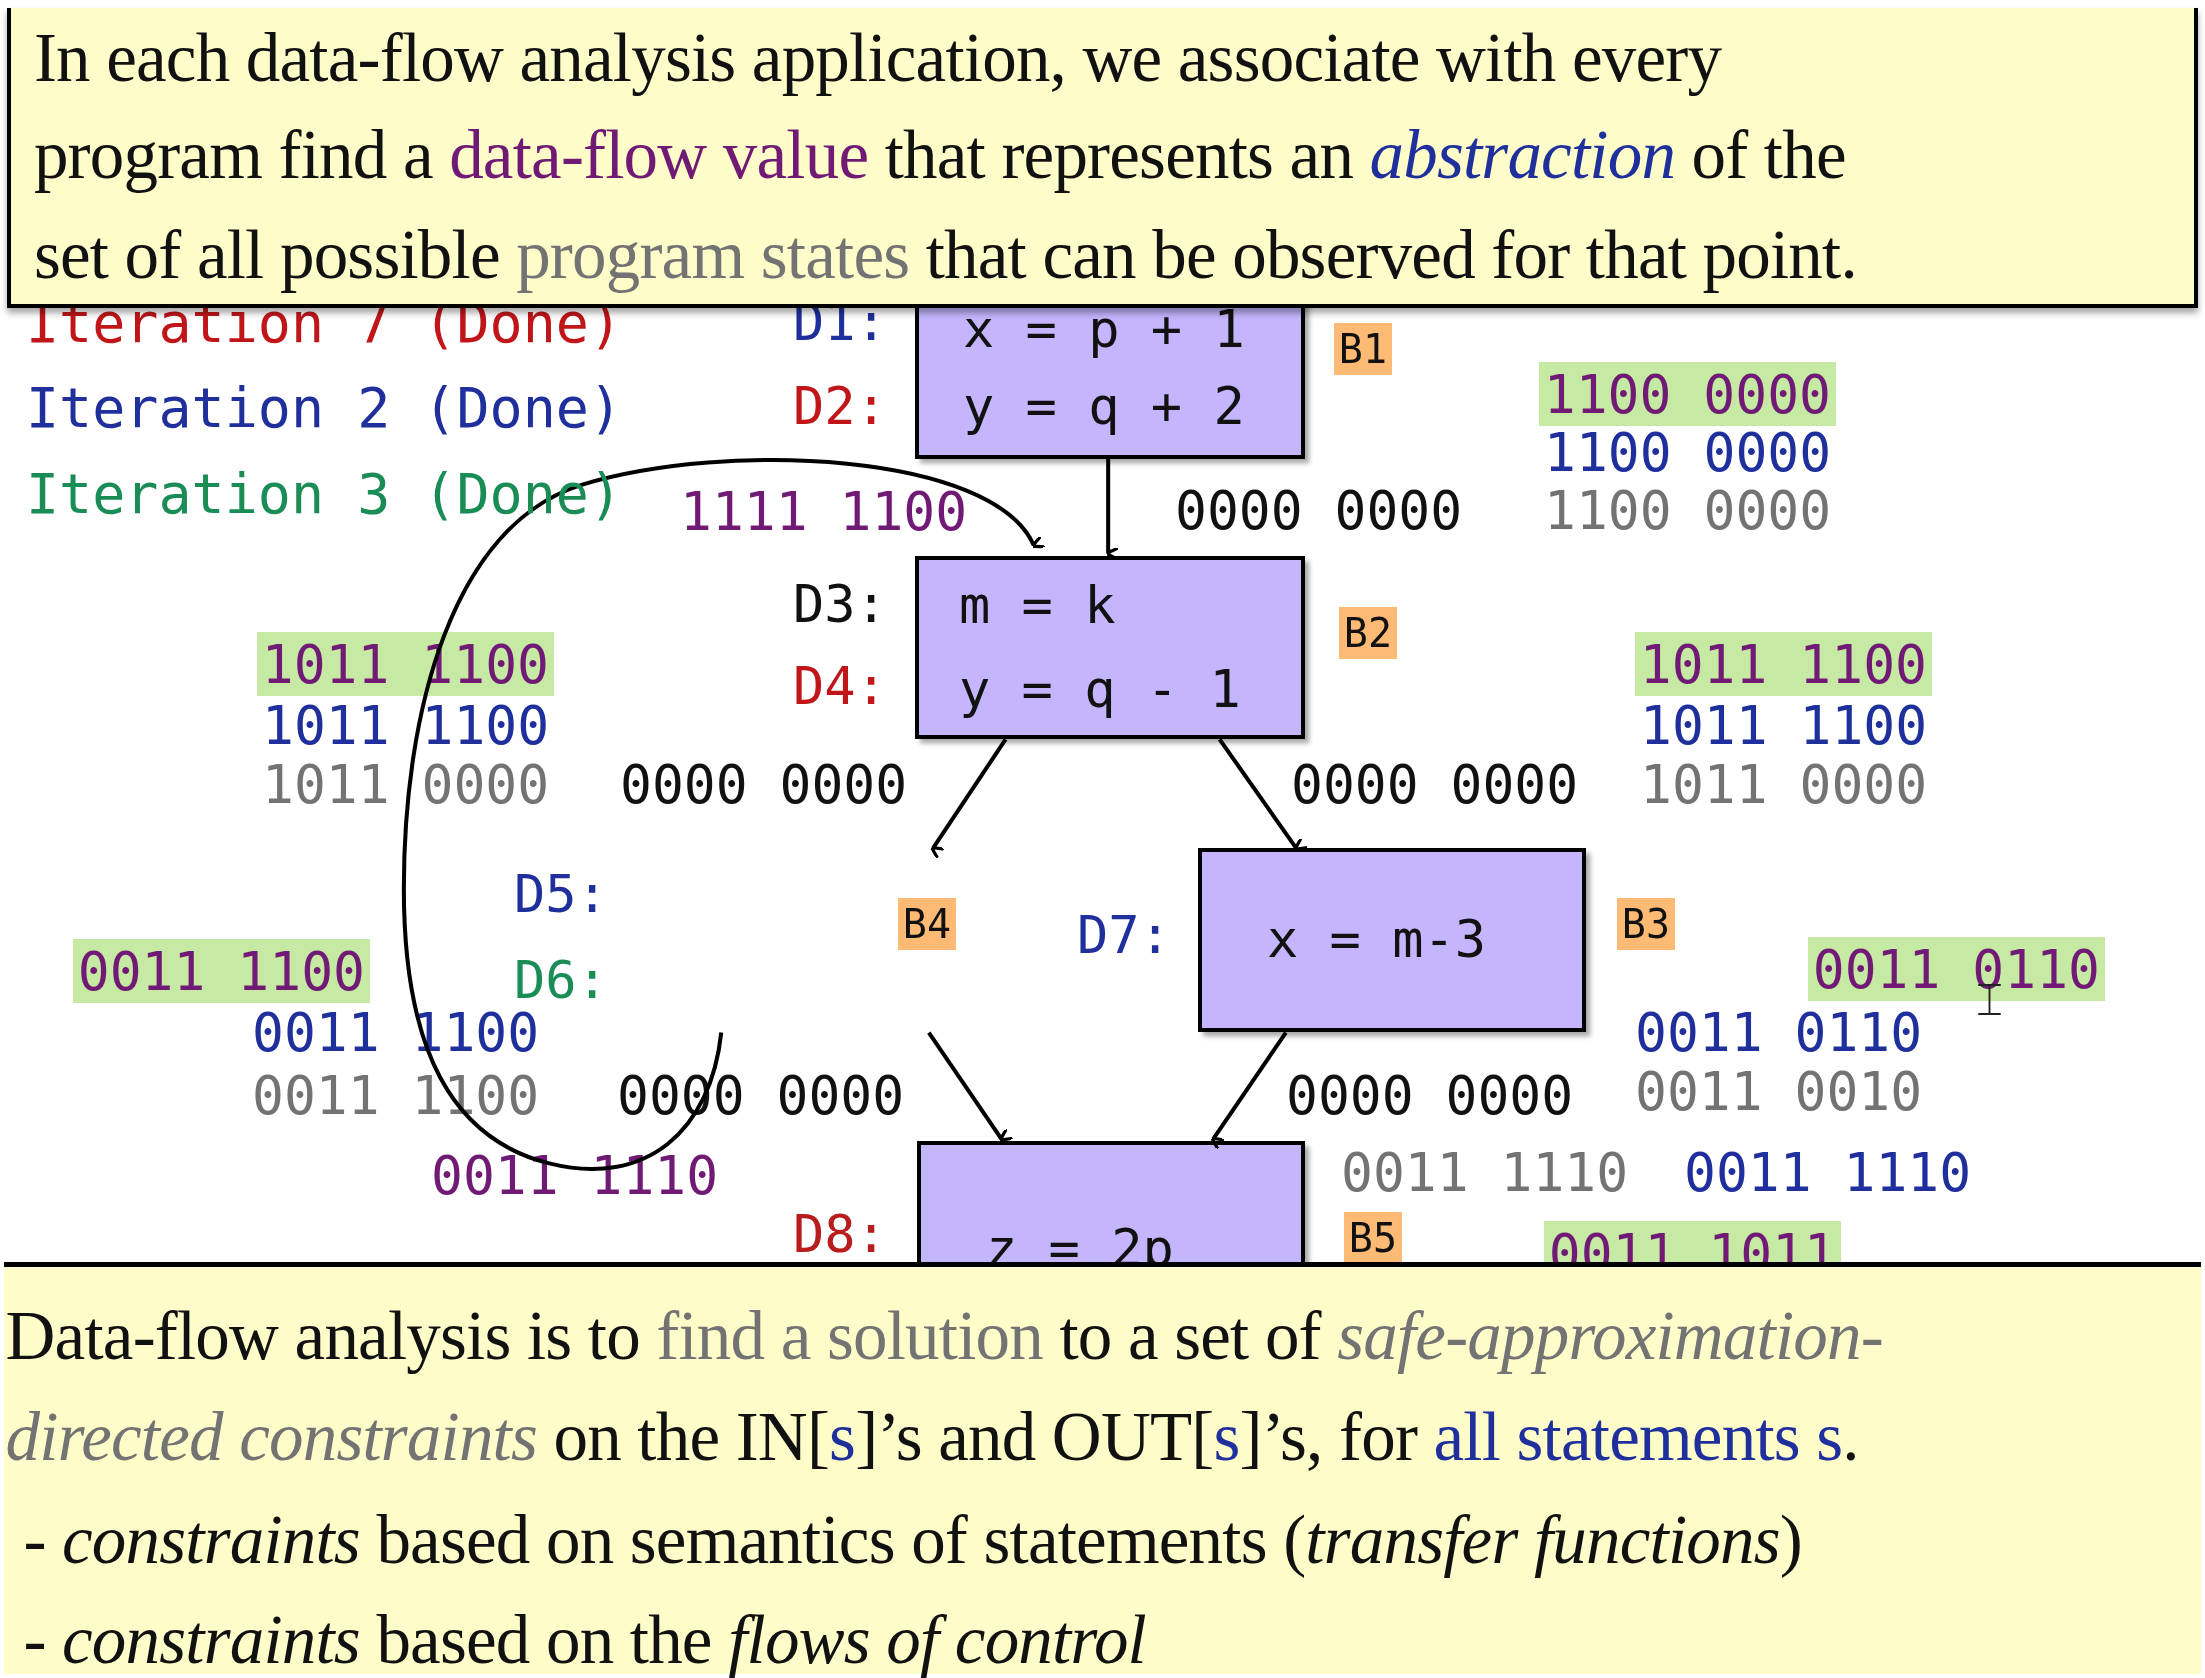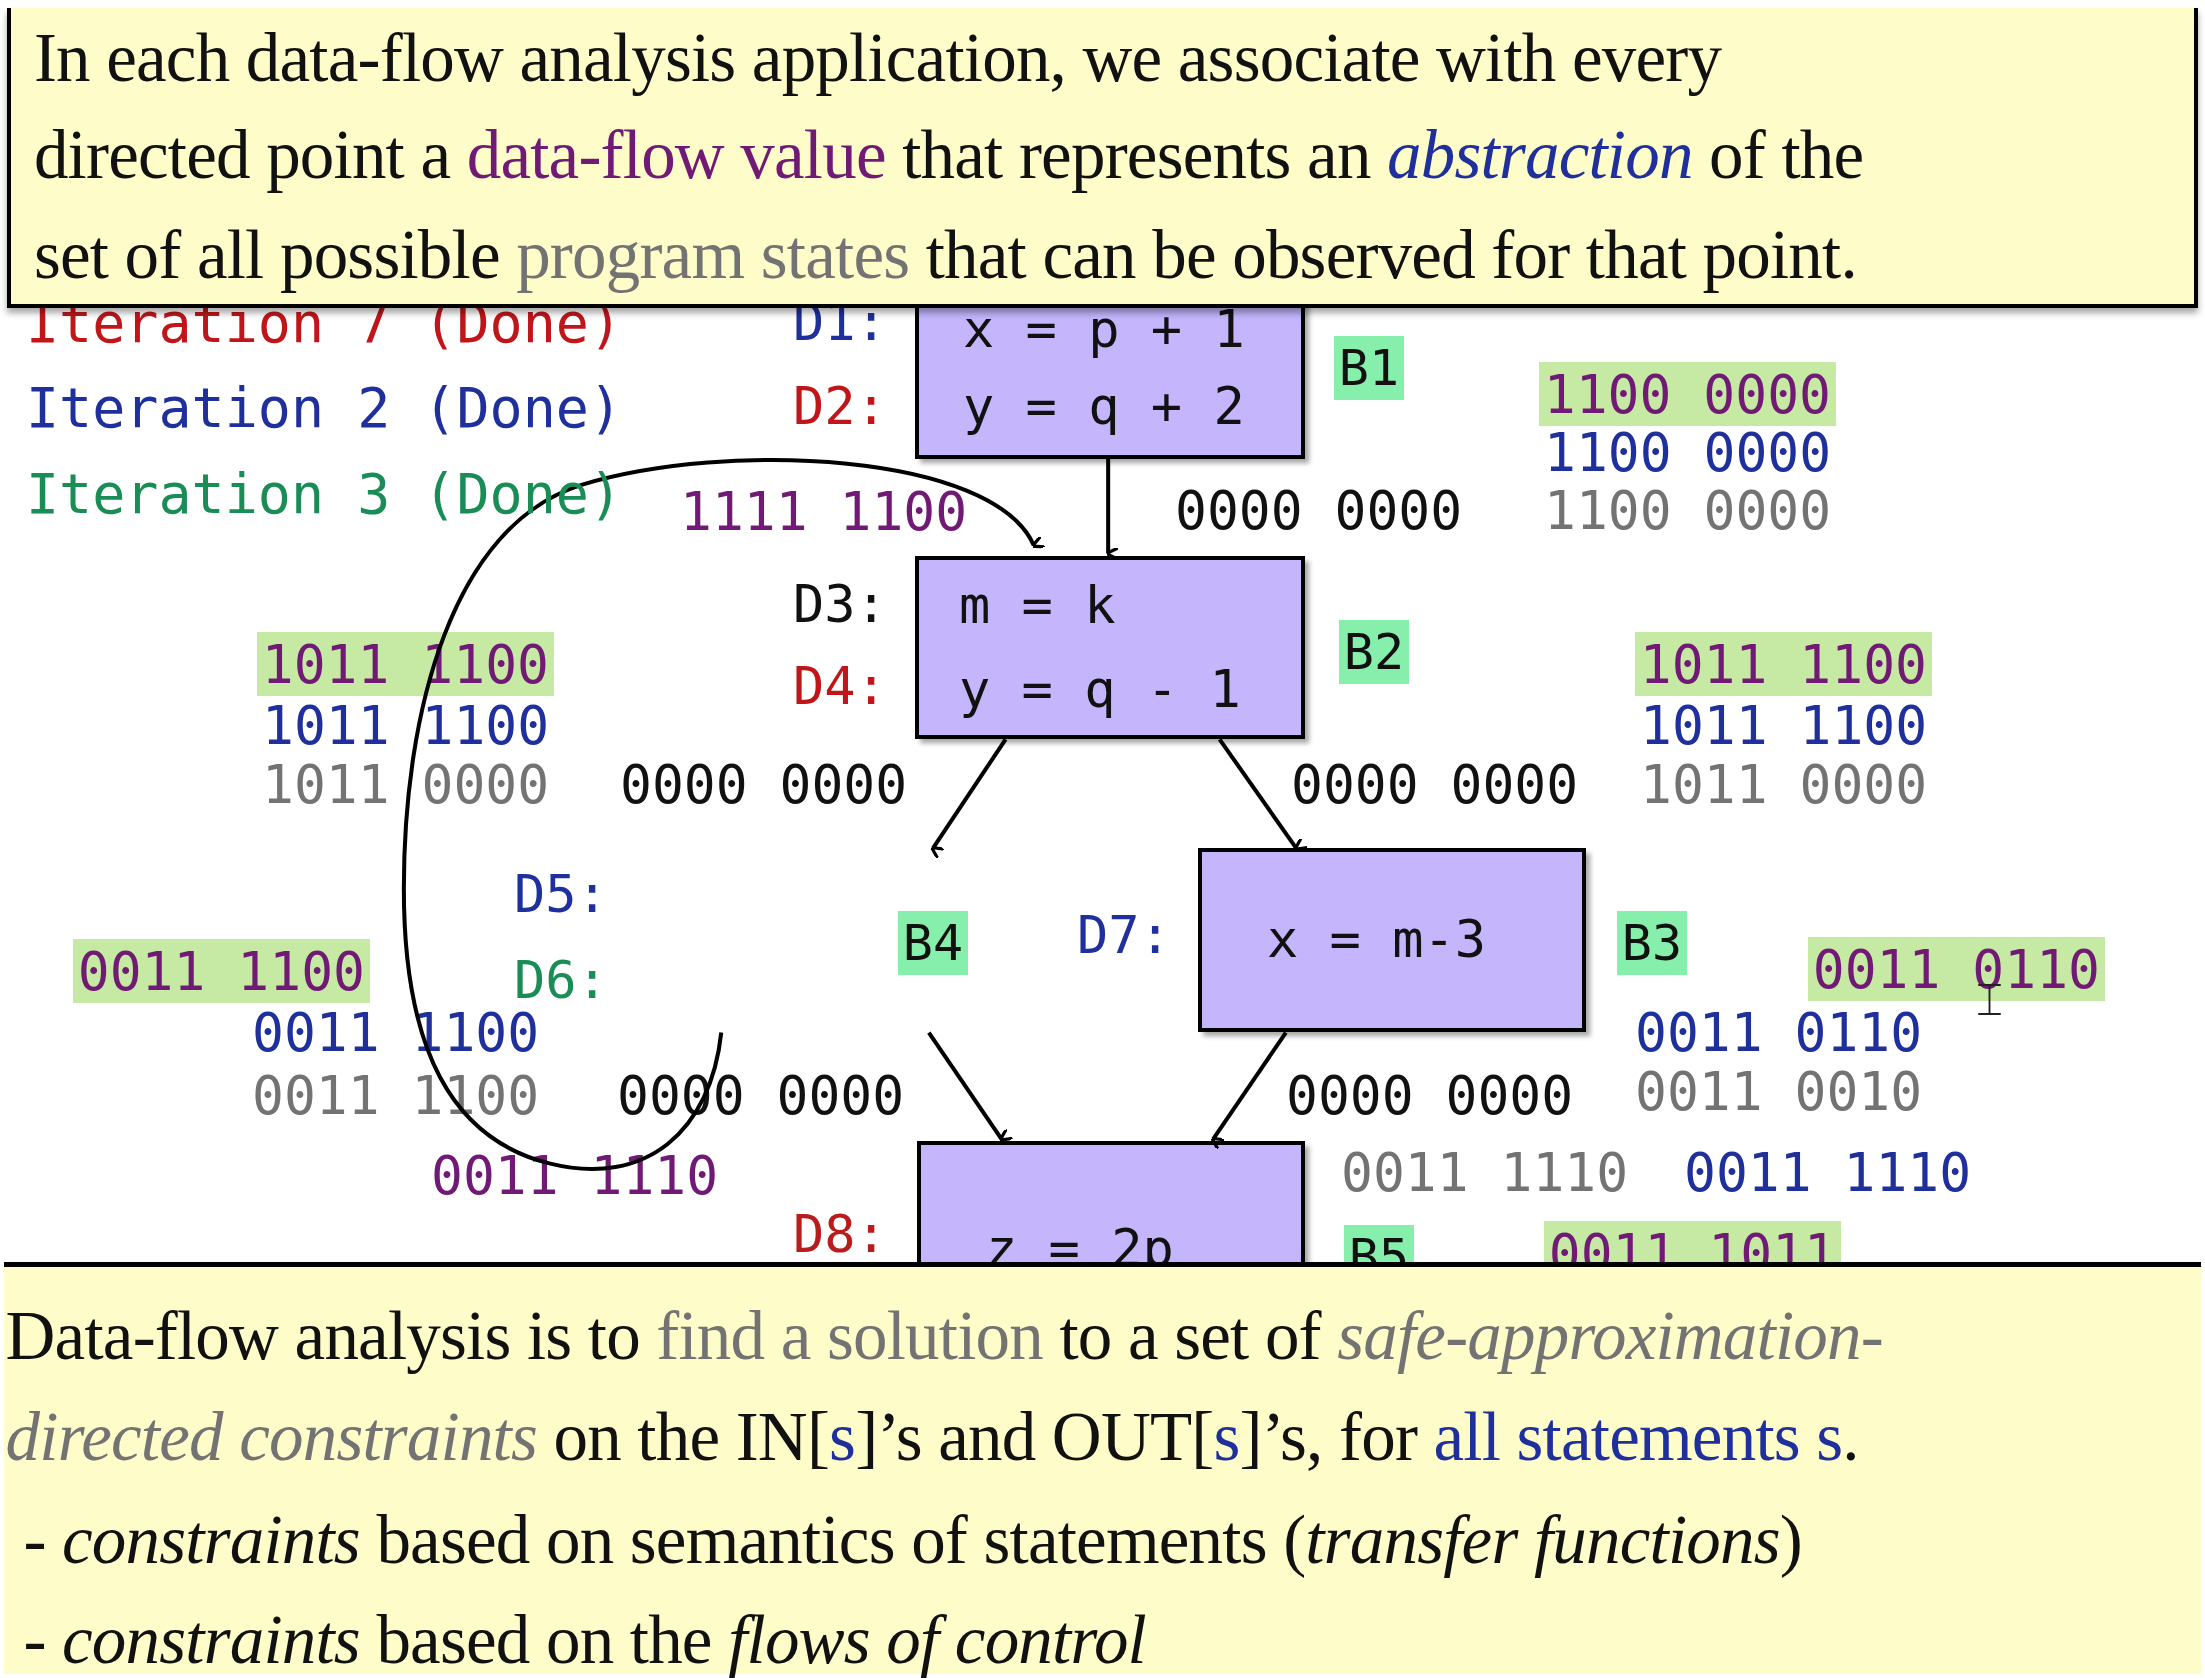--- a/index.html
+++ b/index.html
@@ -16,21 +16,21 @@
   .para { position:absolute; font-size:69px; line-height:100px; color:#111; letter-spacing:-0.8px; }
   .green { color:#701a75;text-align:right; }
   .blue { color:#1f2f9c; }
   .red { color:#737373; }
   .it { font-style:italic; }
   .block {
     position:absolute; border:4px solid #000; background:#c4b5fd; box-shadow:4.8px 4.8px 4.8px rgba(0,0,0,0.35); box-sizing:border-box;
   }
   .code { font-size:52px; color:#111; }
   .dlabel { font-size:52px; }
-  .blabel { font-size:50px; color:#111; background:#86efac; padding:3.2px 4.8px;margin-top:13px; }
+  .blabel { font-size:40px; color:#111; background:#fdba74; padding:3.2px 4.8px; }
   .bits { font-size:53px; line-height:61px; }
   .hl { background:#c6eaa4; padding:1.6px 4.8px; }
   .iter { font-size:55px; }
   svg#edges { position:absolute; left:0; top:0; z-index:2; }
   .layer3 { z-index:3; }
 </style>
 </head>
 <body>
 
 <div id="canvas">
@@ -121,21 +121,21 @@
   <div class="abs mono bits red" style="left:1341px;top:1142px;">0011 1110</div>
   <div class="abs mono bits blue" style="left:1684px;top:1142px;">0011 1110</div>
   <div class="abs mono blabel" style="left:1344px;top:1212px;">B5</div>
   <div class="abs mono bits hl green" style="left:1504px;top:1221px;margin-left:40px;">0011 1011</div>
 
   <div id="top-box" class="note-box serif">
     <div class="para" style="left:22.6px;top:0px;">
       <span>In each data-flow analysis application, we associate with every</span>
     </div>
     <div class="para" style="left:22.6px;top:97px;">
-      <span>directed point a </span><span class="green">data-flow value</span><span> that represents an </span><span class="blue it">abstraction</span><span> of the</span>
+      <span>program find a </span><span class="green">data-flow value</span><span> that represents an </span><span class="blue it">abstraction</span><span> of the</span>
     </div>
     <div class="para" style="left:22.6px;top:197px;">
       <span>set of all possible </span><span class="red">program states</span><span> that can be observed for that point.</span>
     </div>
   </div>
 
   <div id="bottom-box" class="note-box serif">
     <div class="para" style="left:1.6px;top:19.4px;">
       <span>Data-flow analysis is to </span><span class="red">find a solution</span><span> to a set of </span><span class="red it">safe-approximation-</span>
     </div>

